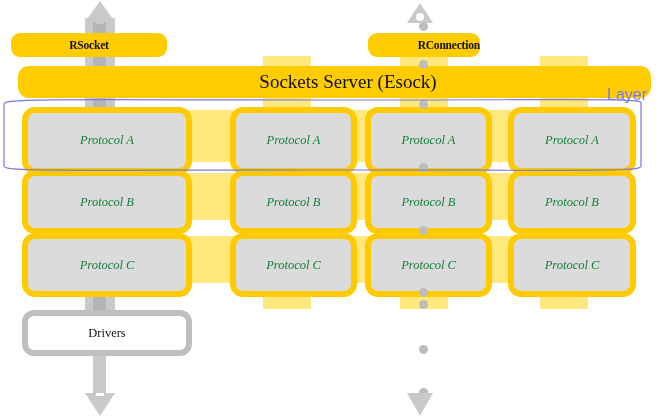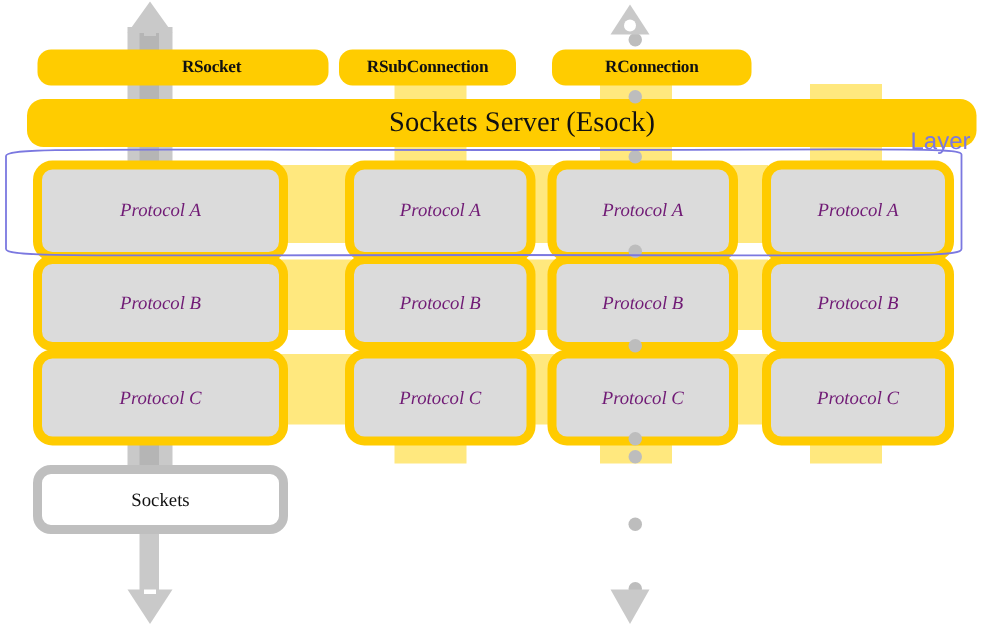--- a/index.html
+++ b/index.html
@@ -23,21 +23,21 @@
         letter-spacing:-0.2px;}
 
   
   .esock{position:absolute;background:#FFCC00;border-radius:11px;
          display:flex;align-items:center;justify-content:center;
          font-family:"Liberation Serif",serif;font-size:19px;color:#111;}
 
   
   .proto{position:absolute;background:#DBDBDB;border:6px solid #FFCB00;border-radius:13px;
          display:flex;align-items:center;justify-content:center;
-         font-family:"Liberation Serif",serif;font-style:italic;font-size:12.5px;color:#701a75;}
+         font-family:"Liberation Serif",serif;font-style:italic;font-size:12.5px;color:#15803d;}
 
   
   .graybar{position:absolute;background:#ffffff;border:6px solid #BFBFBF;border-radius:12px;
            display:flex;align-items:center;justify-content:center;
            font-family:"Liberation Serif",serif;font-size:12.5px;color:#111;}
 
   
   .layer-svg{position:absolute;left:0;top:0;width:670px;height:417px;pointer-events:none;}
   .layer-label{position:absolute;font-family:"Liberation Sans",sans-serif;font-size:16px;
                color:#7B78E0;letter-spacing:0px;}
@@ -62,27 +62,24 @@
   <div class="band" style="left:476px;top:173px;width:36px;height:47px;"></div>
 
   <div class="band" style="left:176px;top:236px;width:60px;height:47px;"></div>
   <div class="band" style="left:341px;top:236px;width:30px;height:47px;"></div>
   <div class="band" style="left:476px;top:236px;width:36px;height:47px;"></div>
 
   <div class="pipe" style="left:85px;top:18px;width:30px;height:295px;"></div>
   <div class="pipe-in" style="left:93px;top:18px;width:13px;height:295px;"></div>
   <div class="pipe" style="left:93px;top:340px;width:13px;height:62px;"></div>
 
-  <div class="pill" style="left:25px;top:33px;width:156px;height:24px;padding-left:38px;">
+  <div class="pill" style="left:11px;top:33px;width:156px;height:24px;">
     <span>RSocket</span>
   </div>
-  <div class="pill" style="left:226px;top:33px;width:118px;height:24px;">
-    <span>RSubConnection</span>
-  </div>
-  <div class="pill" style="left:368px;top:33px;width:133px;height:24px;">
+  <div class="pill" style="left:368px;top:33px;width:112px;height:24px;justify-content:flex-end;">
     <span>RConnection</span>
   </div>
 
   <div class="esock" style="left:18px;top:66px;width:606px;height:32px;padding-left:27px;">
     <span>Sockets Server (Esock)</span>
   </div>
 
   <div class="proto" style="left:22px;top:107px;width:158px;height:55px;">
     <span>Protocol A</span>
   </div>
@@ -116,21 +113,21 @@
     <span>Protocol C</span>
   </div>
   <div class="proto" style="left:365px;top:233px;width:115px;height:52px;">
     <span>Protocol C</span>
   </div>
   <div class="proto" style="left:508px;top:233px;width:116px;height:52px;">
     <span>Protocol C</span>
   </div>
 
   <div class="graybar" style="left:22px;top:310px;width:158px;height:34px;">
-    <span>Sockets</span>
+    <span>Drivers</span>
   </div>
 
   <div class="dot" style="left:419px;top:22px;"></div>
   <div class="dot" style="left:419px;top:60px;"></div>
   <div class="dot" style="left:419px;top:100px;"></div>
   <div class="dot" style="left:419px;top:163px;"></div>
   <div class="dot" style="left:419px;top:226px;"></div>
   <div class="dot" style="left:419px;top:288px;"></div>
   <div class="dot" style="left:419px;top:300px;"></div>
   <div class="dot" style="left:419px;top:345px;"></div>

